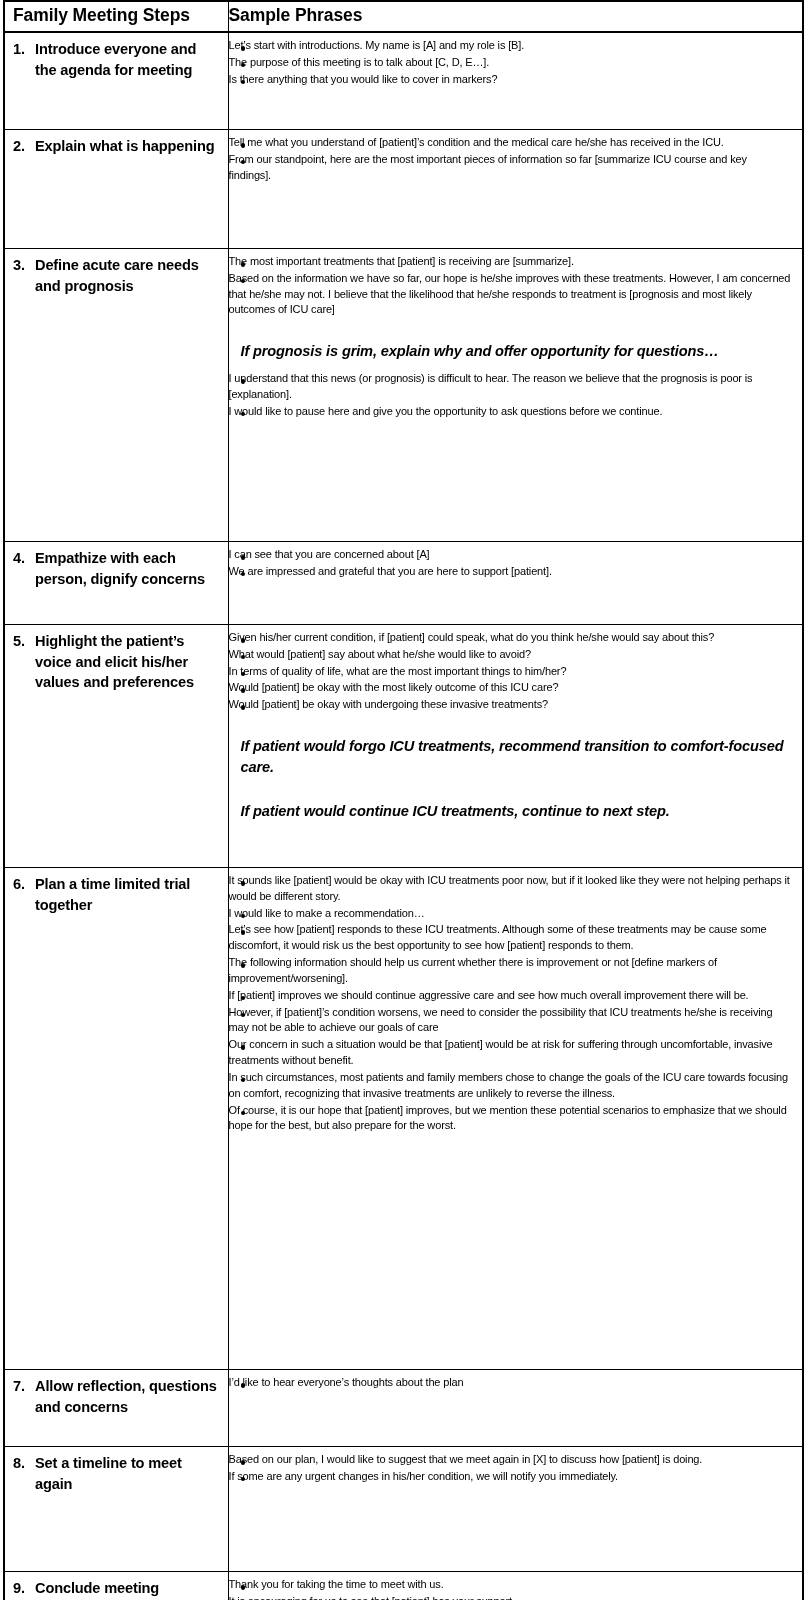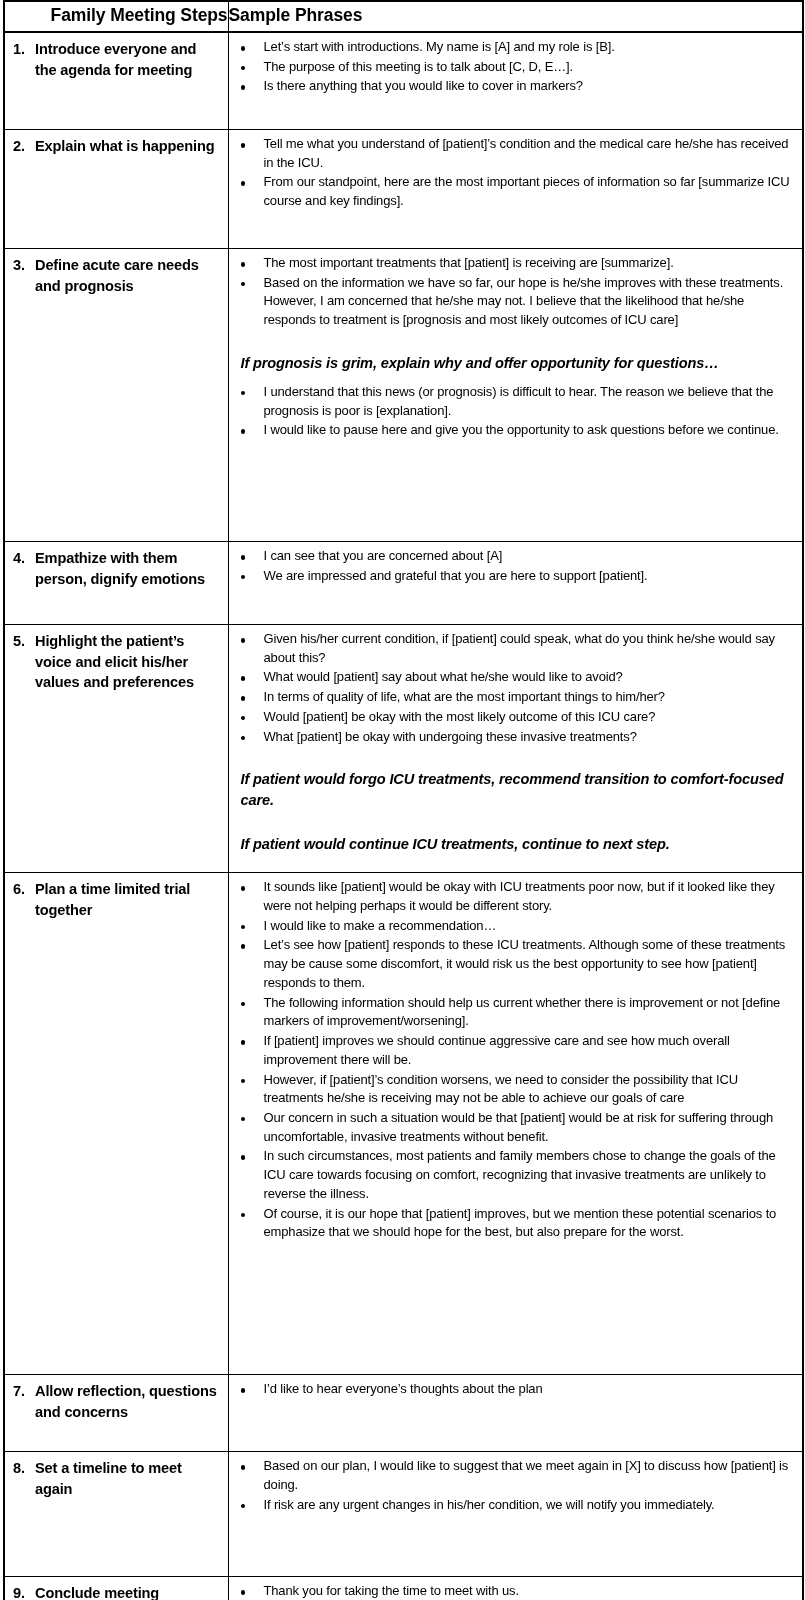--- a/index.html
+++ b/index.html
@@ -33,21 +33,21 @@
     padding: 0;
   }
   thead th {
     border-bottom: 2px solid #000;
     text-align: left;
     font-size: 17.5px;
     font-weight: bold;
     padding: 3px 0 5px 0;
     letter-spacing: -0.1px;
   }
-  thead th.th-steps { text-align: right; padding-left: 8px; }
+  thead th.th-steps { text-align: left; padding-left: 8px; }
 
   
   td.step-cell {
     padding: 6px 6px 8px 0;
   }
   .step-item {
     position: relative;
     padding-left: 30px;
     font-size: 14.6px;
     font-weight: bold;
@@ -65,22 +65,21 @@
   td.phrase-cell {
     padding: 5px 10px 8px 0;
   }
   ul.phrases {
     list-style: none;
     margin: 0;
     padding: 0;
   }
   ul.phrases li {
     position: relative;
-    padding-left: 35px;
-    font-size: 13px;
+    font-size: 11px;
     line-height: 1.44;
     letter-spacing: -0.15px;
     margin-bottom: 1px;
   }
   ul.phrases li::before {
     content: "";
     position: absolute;
     left: 12px;
     top: 8px;
     width: 4.5px;
@@ -149,40 +148,40 @@
             </ul>
             <div class="note">If prognosis is grim, explain why and offer opportunity for questions…</div>
             <ul class="phrases">
               <li>I understand that this news (or prognosis) is difficult to hear.  The reason we believe that the prognosis is poor is [explanation].</li>
               <li>I would like to pause here and give you the opportunity to ask questions before we continue.</li>
             </ul>
           </td>
         </tr>
         <tr>
           <td class="step-cell" style="height: 68px;">
-            <div class="step-item"><span class="step-num">4.</span><span>Empathize with them person, dignify emotions</span></div>
+            <div class="step-item"><span class="step-num">4.</span><span>Empathize with each person, dignify concerns</span></div>
           </td>
           <td class="phrase-cell">
             <ul class="phrases">
               <li>I can see that you are concerned about [A]</li>
               <li>We are impressed and grateful that you are here to support [patient].</li>
             </ul>
           </td>
         </tr>
         <tr>
           <td class="step-cell" style="height: 228px;">
             <div class="step-item"><span class="step-num">5.</span><span>Highlight the patient’s voice and elicit his/her values and preferences</span></div>
           </td>
           <td class="phrase-cell">
             <ul class="phrases">
               <li>Given his/her current condition, if [patient] could speak, what do you think he/she would say about this?</li>
               <li>What would [patient] say about what he/she would like to avoid?</li>
               <li>In terms of quality of life, what are the most important things to him/her?</li>
               <li>Would [patient] be okay with the most likely outcome of this ICU care?</li>
-              <li>What [patient] be okay with undergoing these invasive treatments?</li>
+              <li>Would [patient] be okay with undergoing these invasive treatments?</li>
             </ul>
             <div class="note">If patient would forgo ICU treatments, recommend transition to comfort-focused care.</div>
             <div class="note">If patient would continue ICU treatments, continue to next step.</div>
           </td>
         </tr>
         <tr>
           <td class="step-cell" style="height: 487px;">
             <div class="step-item"><span class="step-num">6.</span><span>Plan a time limited trial together</span></div>
           </td>
           <td class="phrase-cell">
@@ -209,21 +208,21 @@
             </ul>
           </td>
         </tr>
         <tr>
           <td class="step-cell" style="height: 110px;">
             <div class="step-item"><span class="step-num">8.</span><span>Set a timeline to meet again</span></div>
           </td>
           <td class="phrase-cell">
             <ul class="phrases">
               <li>Based on our plan, I would like to suggest that we meet again in [X] to discuss how [patient] is doing.</li>
-              <li>If risk are any urgent changes in his/her condition, we will notify you immediately.</li>
+              <li>If some are any urgent changes in his/her condition, we will notify you immediately.</li>
             </ul>
           </td>
         </tr>
         <tr>
           <td class="step-cell" style="height: 80px;">
             <div class="step-item"><span class="step-num">9.</span><span>Conclude meeting</span></div>
           </td>
           <td class="phrase-cell">
             <ul class="phrases">
               <li>Thank you for taking the time to meet with us.</li>

